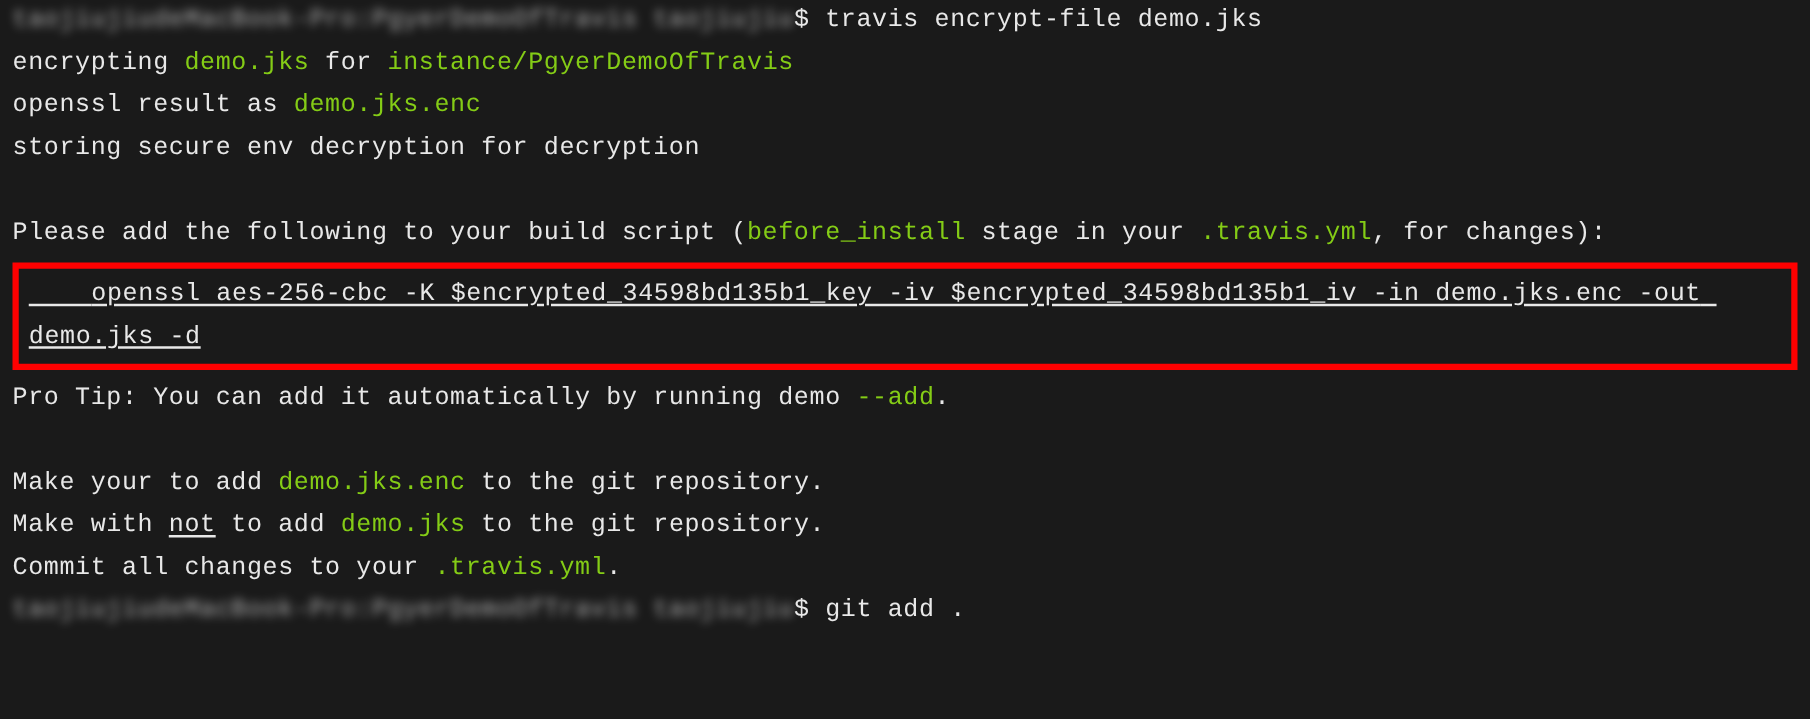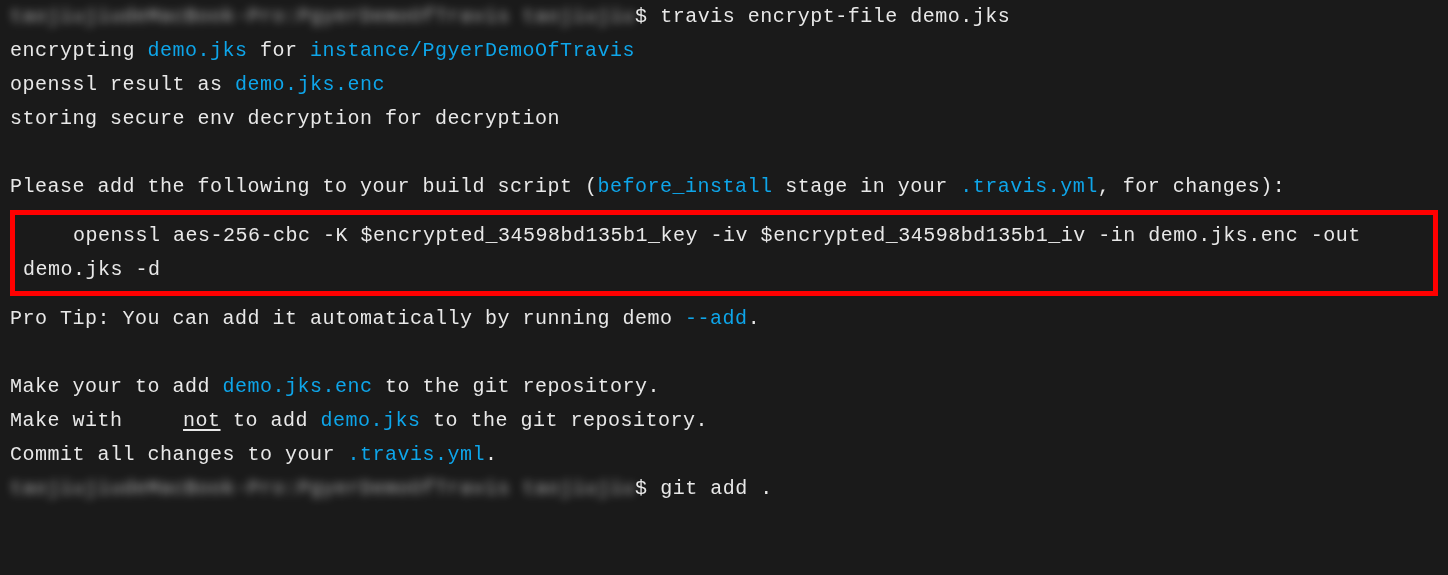--- a/index.html
+++ b/index.html
@@ -22,36 +22,36 @@
     .terminal-line {
       white-space: pre-wrap;
       word-wrap: break-word;
     }
     .prompt-obscured {
       filter: blur(4px);
       opacity: 0.7;
       display: inline;
     }
     .yellow {
-      color: #0ea5e9;
+      color: #84cc16;
     }
     .highlight-box {
       border: 5px solid #ff0000;
       margin: 6px 0;
       padding: 4px 8px;
     }
     .highlight-line {
+      text-decoration: underline;
       text-decoration-thickness: 2px;
       text-underline-offset: 3px;
     }
     .underline {
       text-decoration: underline;
       text-decoration-thickness: 2px;
       text-underline-offset: 3px;
-      margin-left: 48px;
     }
     .blank-line {
       height: 1.7em;
     }
   </style>
 </head>
 <body>
 
 <div class="terminal-line"><span class="prompt-obscured">taojiujiudeMacBook-Pro:PgyerDemoOfTravis taojiujiu</span><span>$ </span><span>travis encrypt-file demo.jks</span></div>
 

